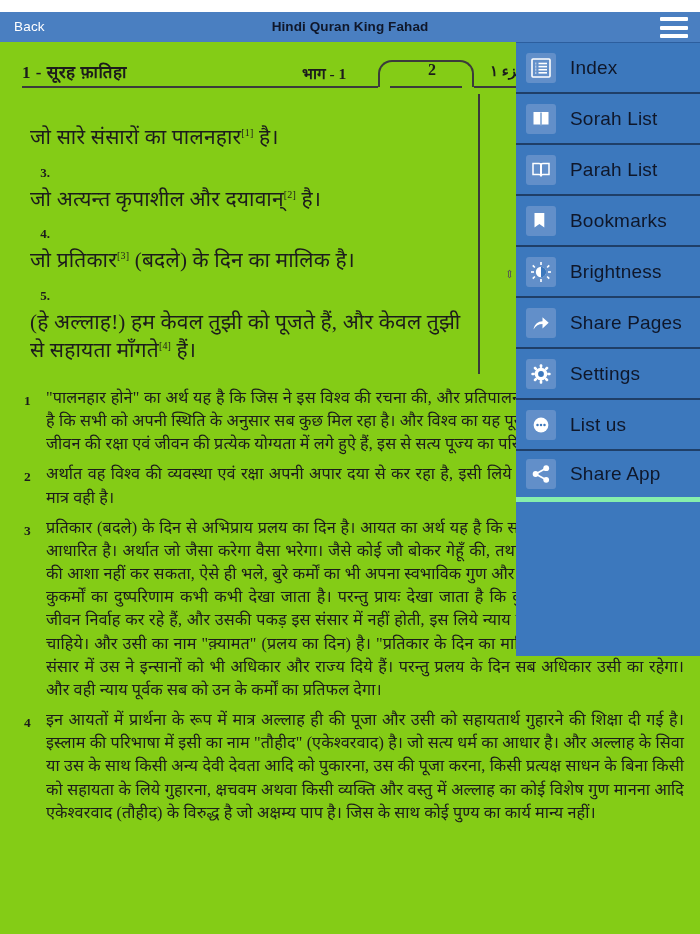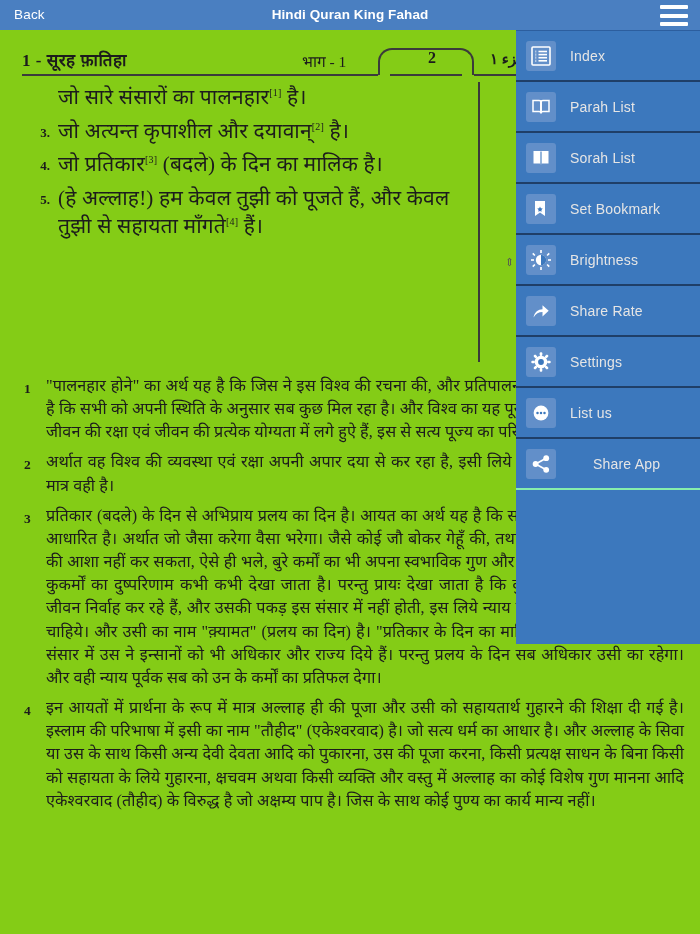--- a/index.html
+++ b/index.html
@@ -6,40 +6,41 @@
   html, body {
     width: 700px; height: 934px;
     font-family: "Liberation Sans", "DejaVu Sans", sans-serif;
     background: #ffffff;
     overflow: hidden;
   }
   #app {
     position: relative;
     width: 700px; height: 802px;
     background: #ffffff;
+    margin-top: 12px;
   }
 
   
   .topbar {
     position: absolute; top: 0; left: 0;
     width: 700px; height: 30px;
     background: #4a7fc1;
     display: flex; align-items: center;
   }
   .topbar-back {
     position: absolute; left: 14px; top: 0;
     height: 30px; line-height: 30px;
     color: #ffffff; font-size: 13.5px;
     letter-spacing: .2px;
   }
   .topbar-title {
     position: absolute; left: 0; top: 0;
     width: 700px; height: 30px; line-height: 30px;
     text-align: center;
-    color: #ffffff; font-size: 13.5px; font-weight: bold;
+    color: #0f172a; font-size: 13.5px; font-weight: bold;
     letter-spacing: .1px;
   }
   .topbar-menu {
     position: absolute; right: 12px; top: 5px;
     width: 28px; height: 21px;
     display: flex; flex-direction: column; justify-content: space-between;
   }
   .topbar-menu i {
     display: block; height: 4px; width: 28px;
     background: #ffffff; border-radius: 1px;
@@ -64,21 +65,21 @@
     position: absolute; top: 18px; left: 22px;
     width: 640px; height: 30px;
   }
   .scan-head .surah {
     position: absolute; left: 0; top: 0;
     font-size: 17px; font-weight: 600;
     letter-spacing: .5px;
   }
   .scan-head .parah {
     position: absolute; left: 280px; top: 2px;
-    font-size: 15.5px; font-weight: 400;
+    font-size: 15.5px; font-weight: 700;
   }
   .scan-head .juz-ar {
     position: absolute; left: 468px; top: 2px;
     font-size: 15px; font-weight: 600;
     direction: rtl;
   }
   .scan-head .pagenum {
     position: absolute; left: 380px; top: 1px;
     width: 60px; text-align: center;
     font-size: 16px; font-weight: bold;
@@ -106,20 +107,21 @@
   }
 
   
   .verses {
     position: absolute; top: 54px; left: 30px;
     width: 440px;
   }
   .verse {
     display: flex; align-items: flex-start;
     margin-bottom: 6px;
+    flex-direction: column;
   }
   .verse .vnum {
     width: 28px; flex: 0 0 28px;
     text-align: right; padding-right: 8px;
     font-size: 13px; font-weight: 600;
     padding-top: 7px;
   }
   .verse .vtext {
     flex: 1;
     font-size: 21px; line-height: 1.32;
@@ -169,33 +171,33 @@
     border-top: 1px solid #2c5e9e;
   }
   .menu-item {
     position: relative;
     height: 51px;
     display: flex; align-items: center;
     padding-left: 10px;
     border-bottom: 2px solid #1f3f68;
     background: #3c78bd;
   }
-  .menu-item:last-child { border-bottom: 2px solid #86efac; gap: 23px; }
+  .menu-item:last-child { border-bottom: 5px solid #86efac; }
   .menu-icon {
     width: 30px; height: 30px; flex: 0 0 30px;
     background: #628fc9;
     border-radius: 3px;
     display: flex; align-items: center; justify-content: center;
     color: #ffffff;
   }
   .menu-icon svg { display: block; }
   .menu-label {
     margin-left: 14px;
-    color: #e5e5e5;
-    font-size: 14px;
+    color: #0f172a;
+    font-size: 19px;
     letter-spacing: .2px;
   }
 </style>
 </head>
 <body>
 
 <div id="app">
 
   <div class="topbar">
     <div class="topbar-back">Back</div>
@@ -276,46 +278,45 @@
             <line x1="4.5" y1="11.7" x2="5.2" y2="11.7" stroke-width="2.2"></line>
             <line x1="7.5" y1="11.7" x2="16" y2="11.7"></line>
             <line x1="4.5" y1="14.8" x2="5.2" y2="14.8" stroke-width="2.2"></line>
             <line x1="7.5" y1="14.8" x2="16" y2="14.8"></line>
           </svg>
         </span>
         <span class="menu-label">Index</span>
       </div>
       <div class="menu-item">
         <span class="menu-icon">
+          <svg width="20" height="20" viewBox="0 0 20 20">
+            <path d="M2.5 3h6.2c.9 0 1.3.6 1.3 1.4v12c-.3-.6-.8-.9-1.4-.9H2.5z" fill="#fff"></path>
+            <path d="M17.5 3h-6.2c-.9 0-1.3.6-1.3 1.4v12c.3-.6.8-.9 1.4-.9h6.1z" fill="#fff"></path>
+            <line x1="10" y1="4" x2="10" y2="16" stroke="#3c78bd" stroke-width="1.1"></line>
+          </svg>
+        </span>
+        <span class="menu-label">Sorah List</span>
+      </div>
+      <div class="menu-item">
+        <span class="menu-icon">
           <svg width="20" height="20" viewBox="0 0 20 20" fill="none" stroke="#fff" stroke-width="1.5">
             <path d="M2 3.5h6c1 0 2 .7 2 1.7v11c0-.9-1-1.6-2-1.6H2z"></path>
             <path d="M18 3.5h-6c-1 0-2 .7-2 1.7v11c0-.9 1-1.6 2-1.6h6z"></path>
             <line x1="10" y1="5.2" x2="10" y2="16.2"></line>
           </svg>
         </span>
         <span class="menu-label">Parah List</span>
       </div>
       <div class="menu-item">
         <span class="menu-icon">
           <svg width="20" height="20" viewBox="0 0 20 20">
-            <path d="M2.5 3h6.2c.9 0 1.3.6 1.3 1.4v12c-.3-.6-.8-.9-1.4-.9H2.5z" fill="#fff"></path>
-            <path d="M17.5 3h-6.2c-.9 0-1.3.6-1.3 1.4v12c.3-.6.8-.9 1.4-.9h6.1z" fill="#fff"></path>
-            <line x1="10" y1="4" x2="10" y2="16" stroke="#3c78bd" stroke-width="1.1"></line>
-          </svg>
-        </span>
-        <span class="menu-label">Sorah List</span>
-      </div>
-      <div class="menu-item">
-        <span class="menu-icon">
-          <svg width="20" height="20" viewBox="0 0 20 20">
-            <path d="M4 2h10v15l-5-3.6L4 17z" fill="#fff"></path>
-            <path d="M9 7.6l.85 1.72 1.9.28-1.37 1.34.32 1.9L9 11.94l-1.7.9.32-1.9-1.37-1.34 1.9-.28z" fill="#3c78bd"></path>
-          </svg>
-        </span>
-        <span class="menu-label">Set Bookmark</span>
+            <path d="M3.5 2h9.8v14.6L8.4 13 3.5 16.6z" fill="#fff"></path>
+          </svg>
+        </span>
+        <span class="menu-label">Bookmarks</span>
       </div>
       <div class="menu-item">
         <span class="menu-icon">
           <svg width="20" height="20" viewBox="0 0 20 20">
             <g fill="#fff">
               <circle cx="10" cy="10" r="5.2"></circle>
               <rect x="9.2" y="0" width="1.6" height="3"></rect>
               <rect x="9.2" y="17" width="1.6" height="3"></rect>
               <rect x="0" y="9.2" width="3" height="1.6"></rect>
               <rect x="17" y="9.2" width="3" height="1.6"></rect>
@@ -328,21 +329,21 @@
           </svg>
         </span>
         <span class="menu-label">Brightness</span>
       </div>
       <div class="menu-item">
         <span class="menu-icon">
           <svg width="20" height="20" viewBox="0 0 20 20">
             <path d="M2.5 16.5c1.2-5.6 4.6-8 9-8.2V4.2l6.2 5.6-6.2 5.6v-4.3c-3.8 0-6.6 1.5-9 5.4z" fill="#fff"></path>
           </svg>
         </span>
-        <span class="menu-label">Share Rate</span>
+        <span class="menu-label">Share Pages</span>
       </div>
       <div class="menu-item">
         <span class="menu-icon">
           <svg width="20" height="20" viewBox="0 0 20 20">
             <g fill="#fff">
               <circle cx="10" cy="10" r="6.3"></circle>
               <rect x="8.7" y="0.3" width="2.6" height="3.6" rx="1"></rect>
               <rect x="8.7" y="16.1" width="2.6" height="3.6" rx="1"></rect>
               <rect x="0.3" y="8.7" width="3.6" height="2.6" rx="1"></rect>
               <rect x="16.1" y="8.7" width="3.6" height="2.6" rx="1"></rect>

